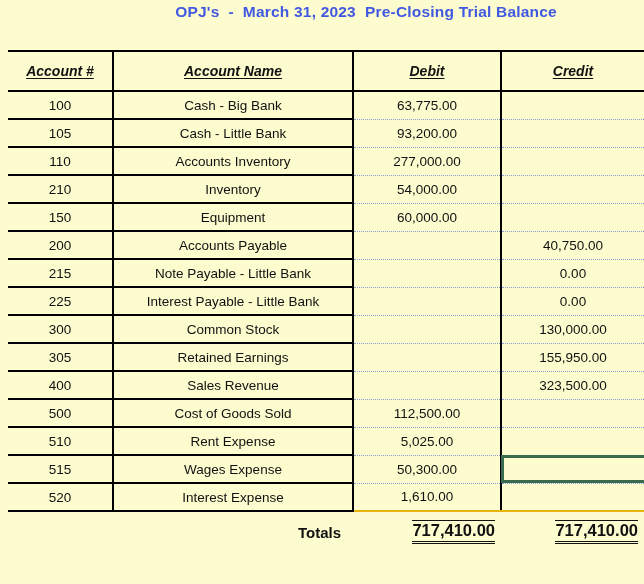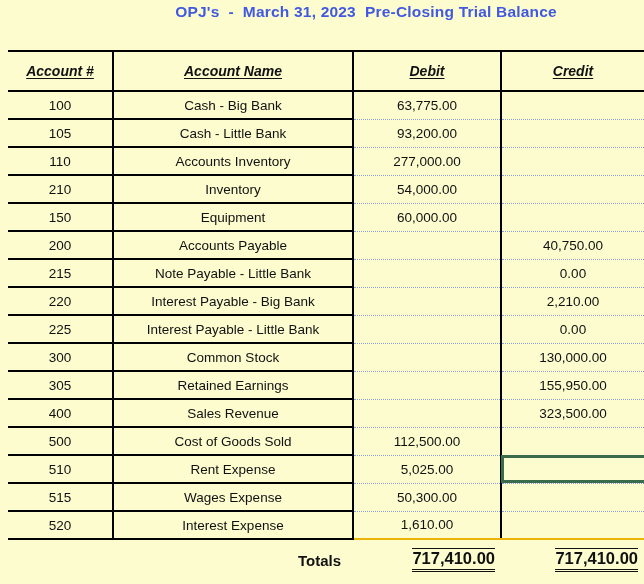--- a/index.html
+++ b/index.html
@@ -206,26 +206,20 @@
           <td class="amt debitcol"></td>
           <td class="amt credit">40,750.00</td>
         </tr>
         <tr class="row">
           <td class="num">215</td>
           <td class="name">Note Payable - Little Bank</td>
           <td class="amt debitcol"></td>
           <td class="amt credit">0.00</td>
         </tr>
         <tr class="row">
-          <td class="num">220</td>
-          <td class="name">Interest Payable - Big Bank</td>
-          <td class="amt debitcol"></td>
-          <td class="amt credit">2,210.00</td>
-        </tr>
-        <tr class="row">
           <td class="num">225</td>
           <td class="name">Interest Payable - Little Bank</td>
           <td class="amt debitcol"></td>
           <td class="amt credit">0.00</td>
         </tr>
         <tr class="row">
           <td class="num">300</td>
           <td class="name">Common Stock</td>
           <td class="amt debitcol"></td>
           <td class="amt credit">130,000.00</td>

